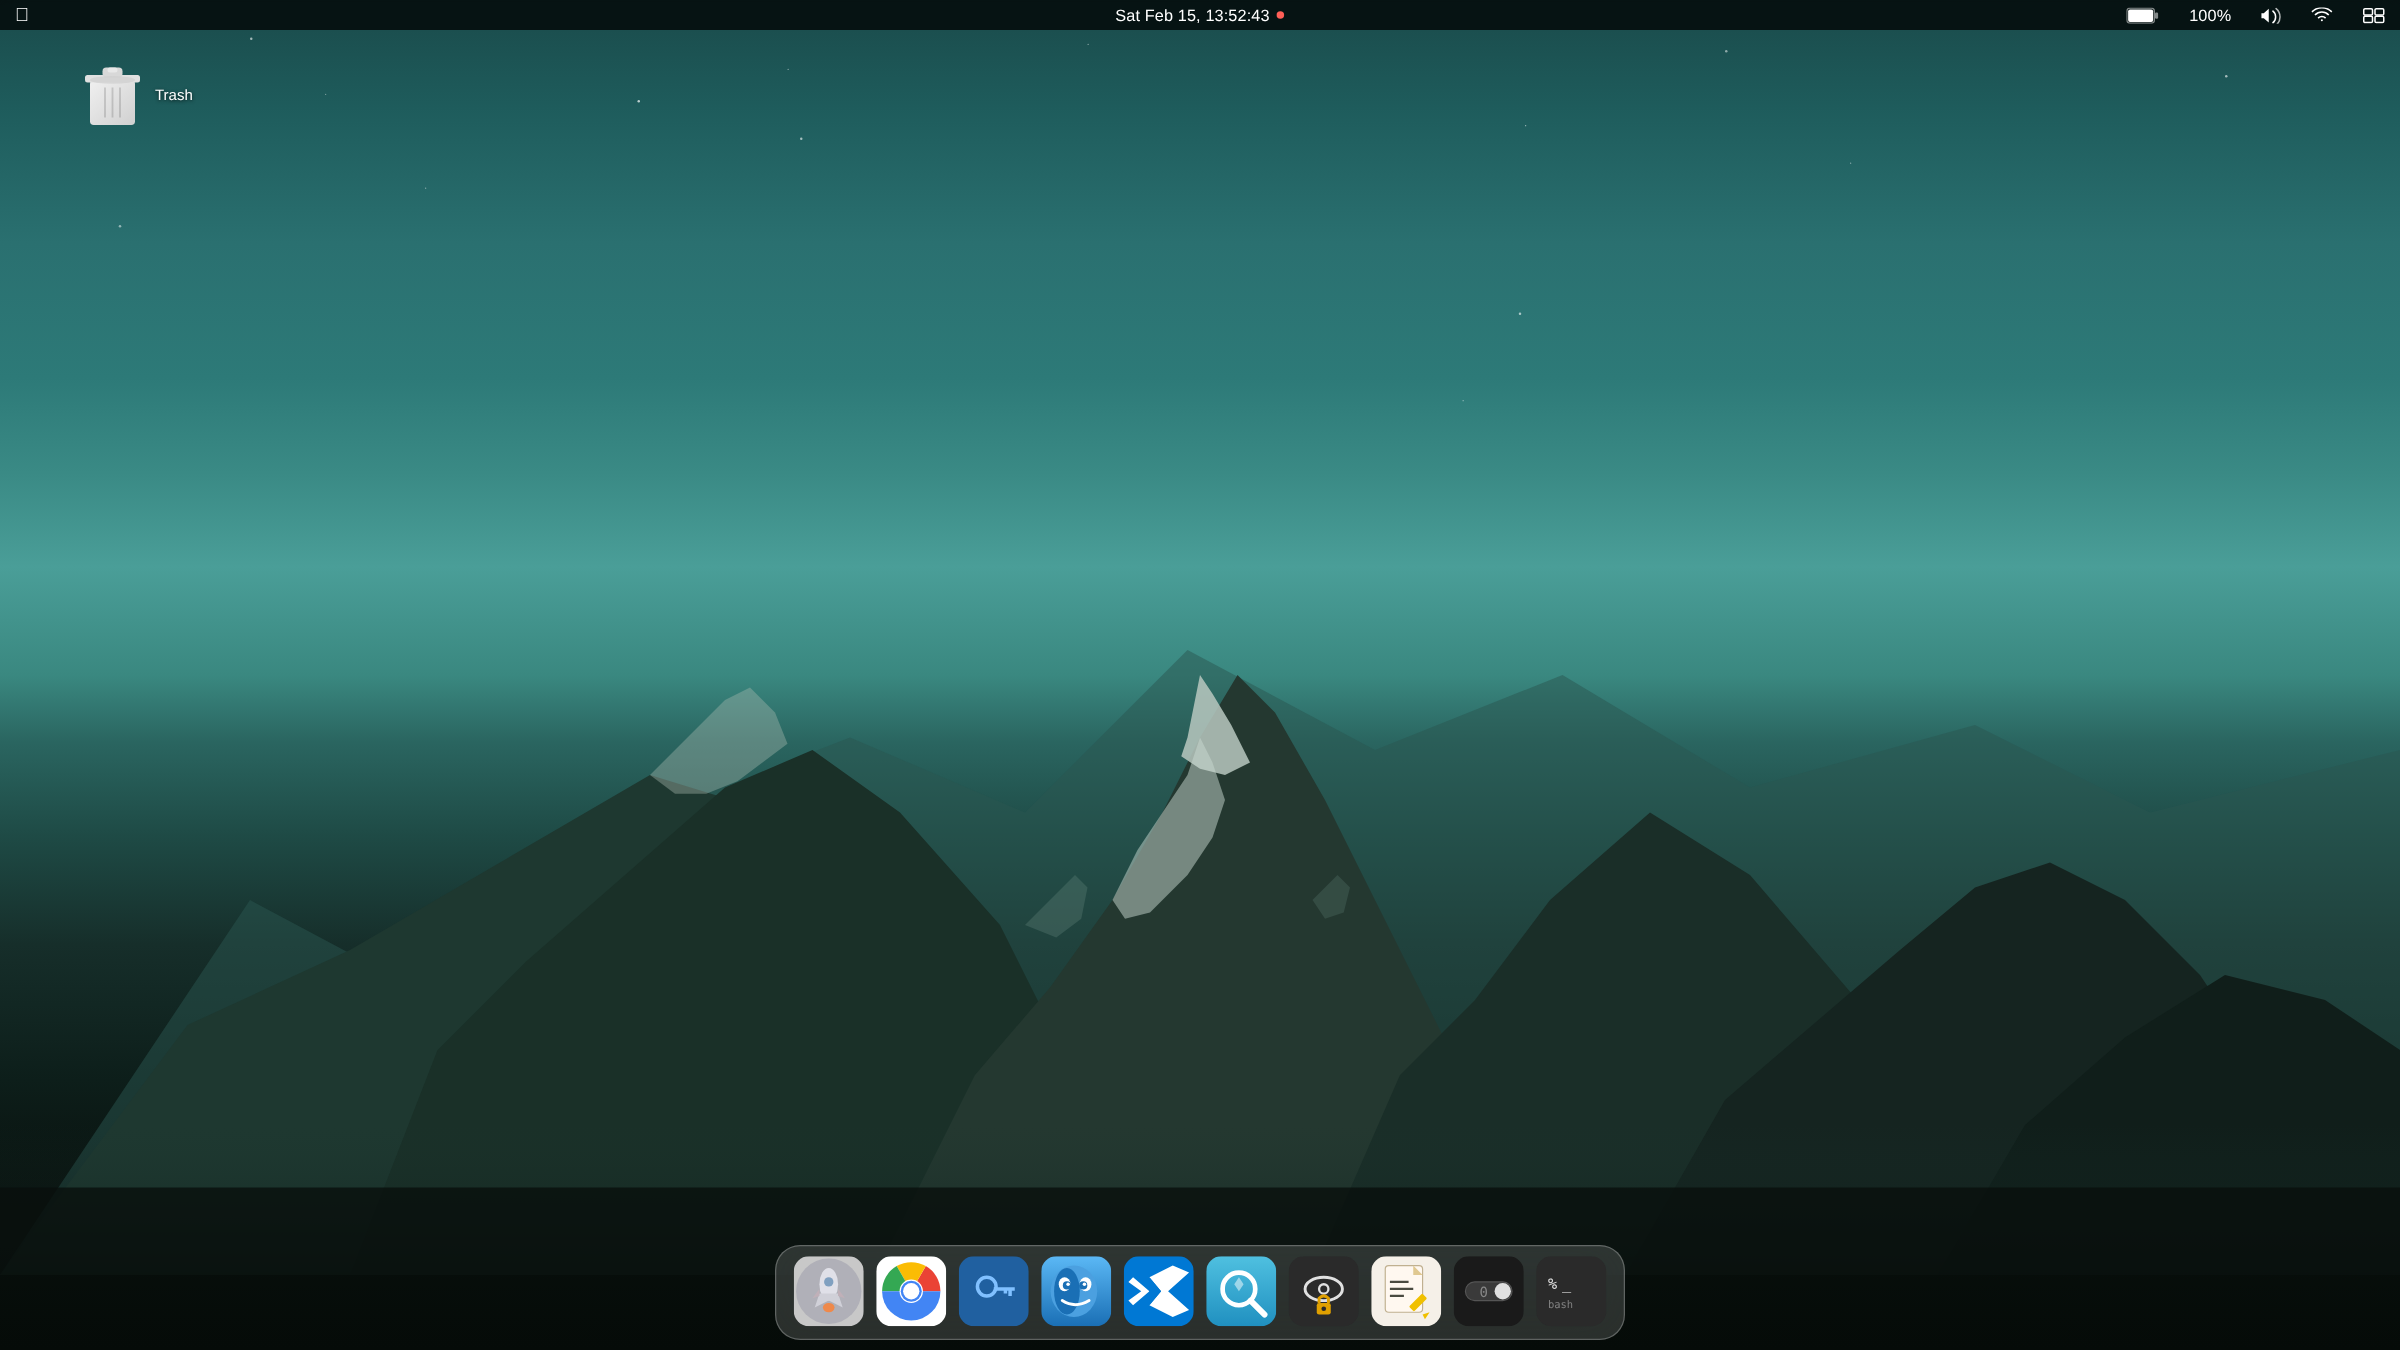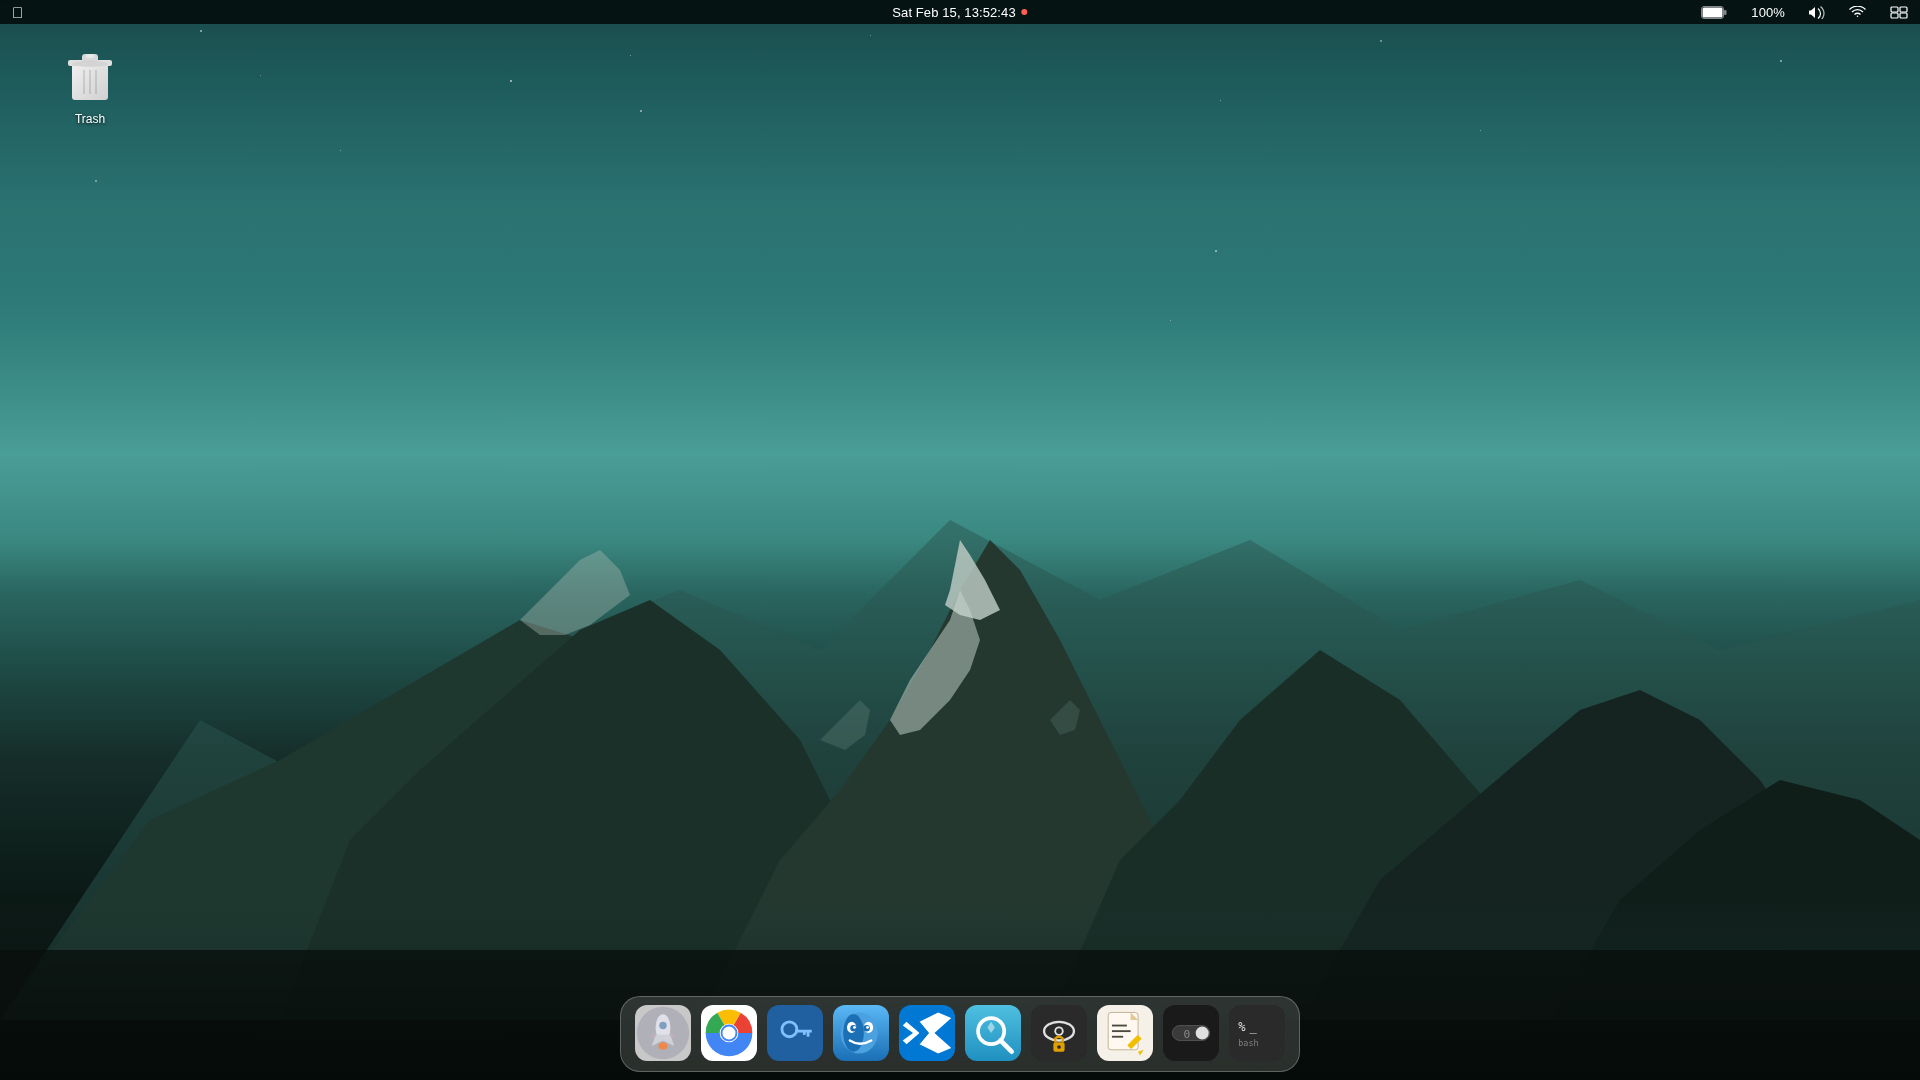--- a/index.html
+++ b/index.html
@@ -145,21 +145,21 @@
       width: 56px;
       height: 56px;
     }
 
     
     #trash-icon {
       position: absolute;
       top: 36px;
       left: 52px;
       display: flex;
-      flex-direction: column;
+      flex-direction: row;
       align-items: center;
       cursor: pointer;
       padding: 4px;
       border-radius: 6px;
     }
 
     #trash-icon svg {
       width: 68px;
       height: 68px;
     }

